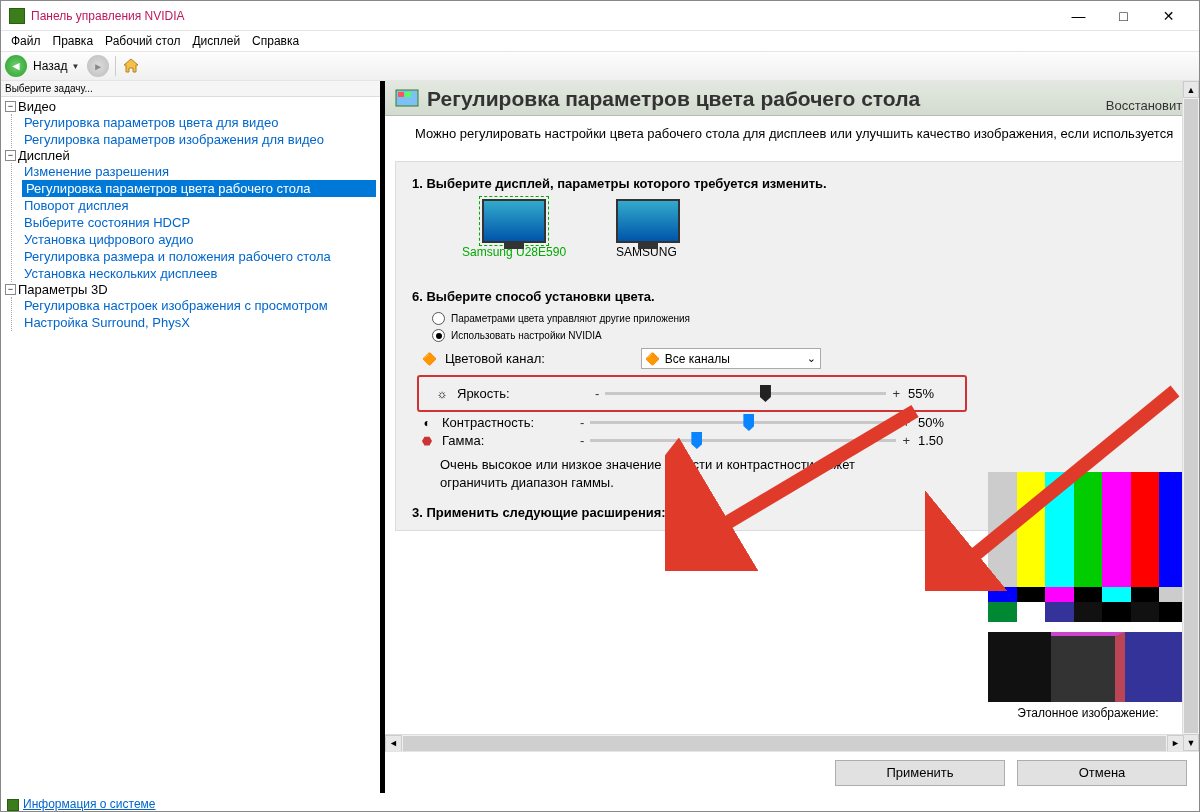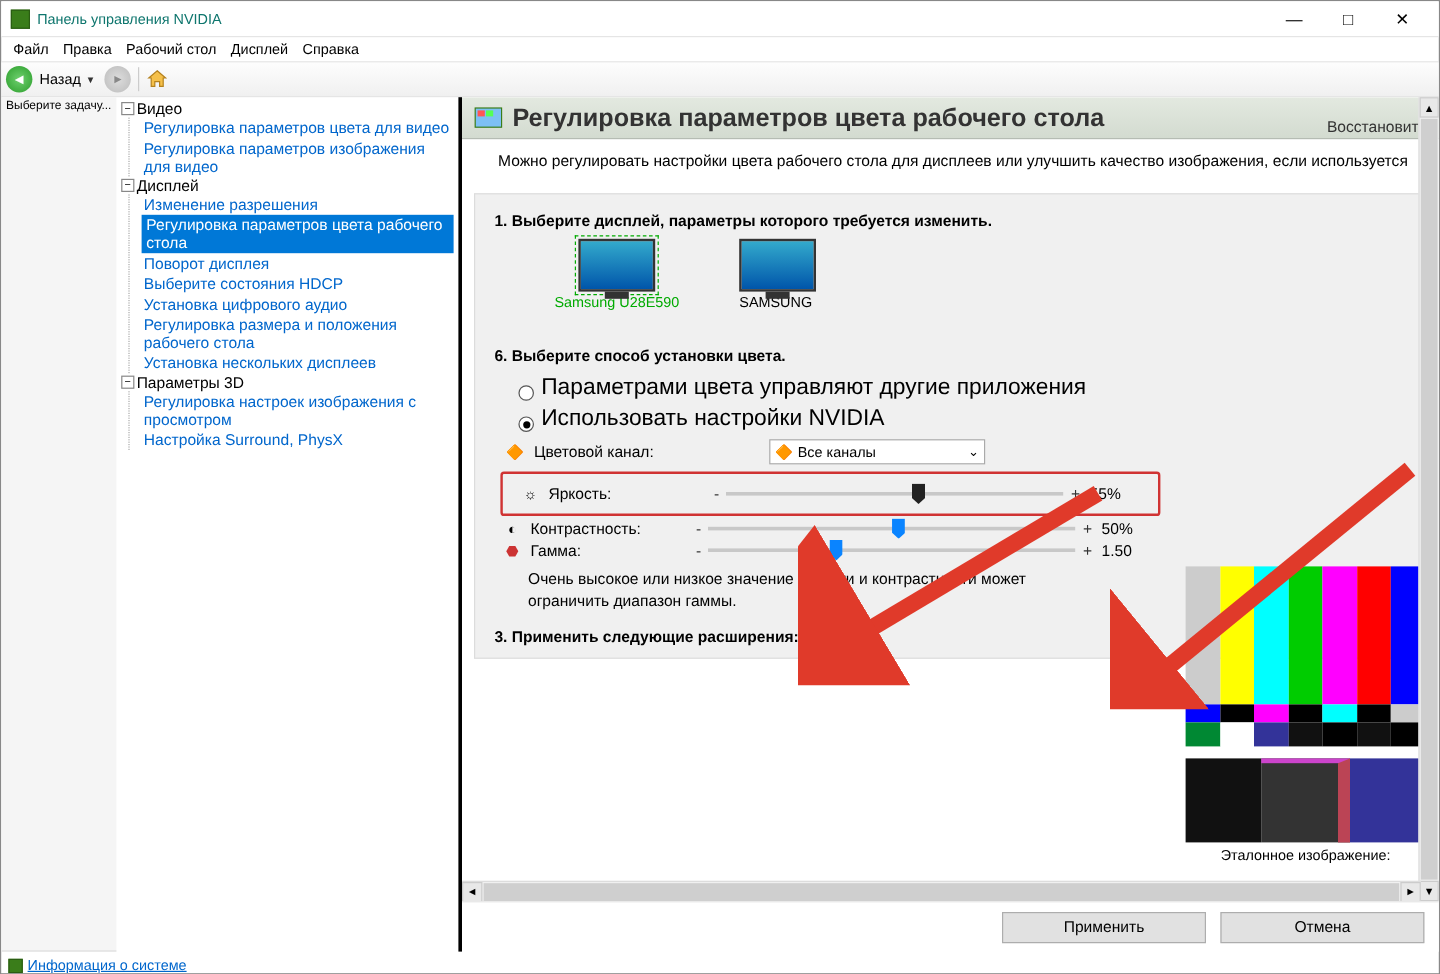--- a/index.html
+++ b/index.html
@@ -1,34 +1,34 @@
 <!DOCTYPE html>
 <html><head>
 <meta charset="utf-8">
 <style>
   * { box-sizing: border-box; margin: 0; padding: 0; font-family: "Segoe UI", Tahoma, sans-serif; }
   body { width: 1200px; height: 812px; background: #fff; overflow: hidden; border: 1px solid #888; position: relative; }
   .titlebar { height: 30px; display: flex; align-items: center; padding: 0 8px; background: #fff; border-bottom: 1px solid #e5e5e5; }
   .titlebar .icon { width: 16px; height: 16px; background: #3a7d1a; margin-right: 6px; border: 1px solid #2a5d12; }
-  .titlebar .title { font-size: 12px; color: #0f766e; flex: 1; }
+  .titlebar .title { font-size: 12px; color: #be185d; flex: 1; }
   .win-controls { display: flex; gap: 0; }
   .win-btn { width: 45px; height: 28px; display: flex; align-items: center; justify-content: center; font-size: 14px; cursor: default; }
   .menubar { height: 20px; display: flex; align-items: center; padding: 0 6px; gap: 4px; font-size: 12px; }
   .menubar span { padding: 1px 4px; cursor: default; }
   .toolbar { height: 30px; display: flex; align-items: center; padding: 0 4px; gap: 2px; border-top: 1px solid #e5e5e5; border-bottom: 1px solid #e5e5e5; background: linear-gradient(#fdfdfd,#f0f0f0); }
   .back-btn, .fwd-btn { width: 22px; height: 22px; border-radius: 50%; display: flex; align-items: center; justify-content: center; }
   .back-btn { background: radial-gradient(#6fd06f,#2a9d2a); color: #fff; font-size: 12px; }
   .fwd-btn { background: radial-gradient(#ddd,#bbb); color: #888; font-size: 10px; }
   .back-label { font-size: 12px; margin: 0 2px 0 4px; }
   .dropdown-arrow { font-size: 8px; color: #333; margin-right: 6px; }
   .toolbar-sep { width: 1px; height: 20px; background: #ccc; margin: 0 4px; }
   .home-icon { width: 18px; height: 18px; position: relative; }
   .home-icon svg { width: 18px; height: 18px; }
   .main-area { height: 712px; display: flex; }
-  .sidebar { width: 384px; border-right: 3px solid #000000; display: flex; flex-direction: row; }
+  .sidebar { width: 384px; border-right: 5px solid #000000; display: flex; flex-direction: column; }
   .task-header { font-size: 10px; padding: 2px 4px; background: #f5f5f5; border-bottom: 1px solid #ddd; }
   .tree { flex: 1; padding: 2px 4px; font-size: 13px; overflow: auto; }
   .tree-group { margin-bottom: 0; }
   .tree-header { display: flex; align-items: center; cursor: default; }
   .tree-toggle { width: 11px; height: 11px; border: 1px solid #888; margin-right: 2px; display: inline-flex; align-items: center; justify-content: center; font-size: 9px; line-height: 1; background: #fff; }
   .tree-header-text { color: #000; }
   .tree-items { margin-left: 6px; border-left: 1px dotted #aaa; padding-left: 10px; }
   .tree-item { color: #0066cc; padding: 1px 2px; cursor: pointer; display: block; }
   .tree-item.selected { background: #0078d7; color: #fff; padding: 1px 4px; }
   .content-pane { flex: 1; position: relative; background: #fff; }
@@ -39,21 +39,21 @@
   .restore-link { position: absolute; right: 10px; bottom: 2px; font-size: 13px; color: #333; }
   .intro { font-size: 13px; padding: 10px 6px 14px 30px; color: #000; }
   .settings-box { margin: 6px 10px 0 10px; background: #f0f0f0; border: 1px solid #dcdcdc; padding: 14px 16px 10px 16px; position: relative; }
   .step-title { font-size: 13px; font-weight: bold; margin: 0 0 8px 0; }
   .displays { display: flex; gap: 50px; margin-left: 50px; margin-bottom: 30px; }
   .display-item { font-size: 12px; }
   .display-item.sel .dlabel { color: #0a0; }
   .monitor { width: 64px; height: 44px; background: linear-gradient(#3ac,#05a); border: 2px solid #333; margin: 0 auto 2px; position: relative; }
   .monitor::after { content:""; position:absolute; bottom:-8px; left:50%; transform:translateX(-50%); width:20px; height:6px; background:#333; }
   .display-item.sel .monitor { outline: 1px dashed #0a0; outline-offset: 2px; }
-  .radio-row { display: flex; align-items: flex-end; gap: 6px; font-size: 19px; margin-left: 20px; margin-bottom: 4px; }
+  .radio-row { display: flex; align-items: center; gap: 6px; font-size: 10px; margin-left: 20px; margin-bottom: 4px; }
   .radio { width: 13px; height: 13px; border: 1px solid #555; border-radius: 50%; display: inline-flex; align-items: center; justify-content: center; background: #fff; }
   .radio.checked::after { content:""; width:6px; height:6px; background:#000; border-radius:50%; }
   .channel-row { display: flex; align-items: center; gap: 8px; margin: 6px 0 6px 10px; font-size: 13px; }
   .channel-icon { font-size: 12px; }
   .channel-select { width: 180px; height: 21px; border: 1px solid #aaa; background: #fff; display: flex; align-items: center; padding: 0 18px 0 4px; font-size: 12px; position: relative; }
   .channel-select::after { content:"⌄"; position:absolute; right:4px; font-size:11px; }
   .slider-box { border: 2px solid #d03333; border-radius: 3px; padding: 6px 8px; margin: 0 205px 2px 5px; }
   .slider-row { display: flex; align-items: center; gap: 8px; font-size: 13px; margin: 3px 5px 3px 8px; }
   .slider-row .sicon { width: 14px; text-align: center; font-size: 12px; }
   .slider-row .slabel { width: 130px; }

